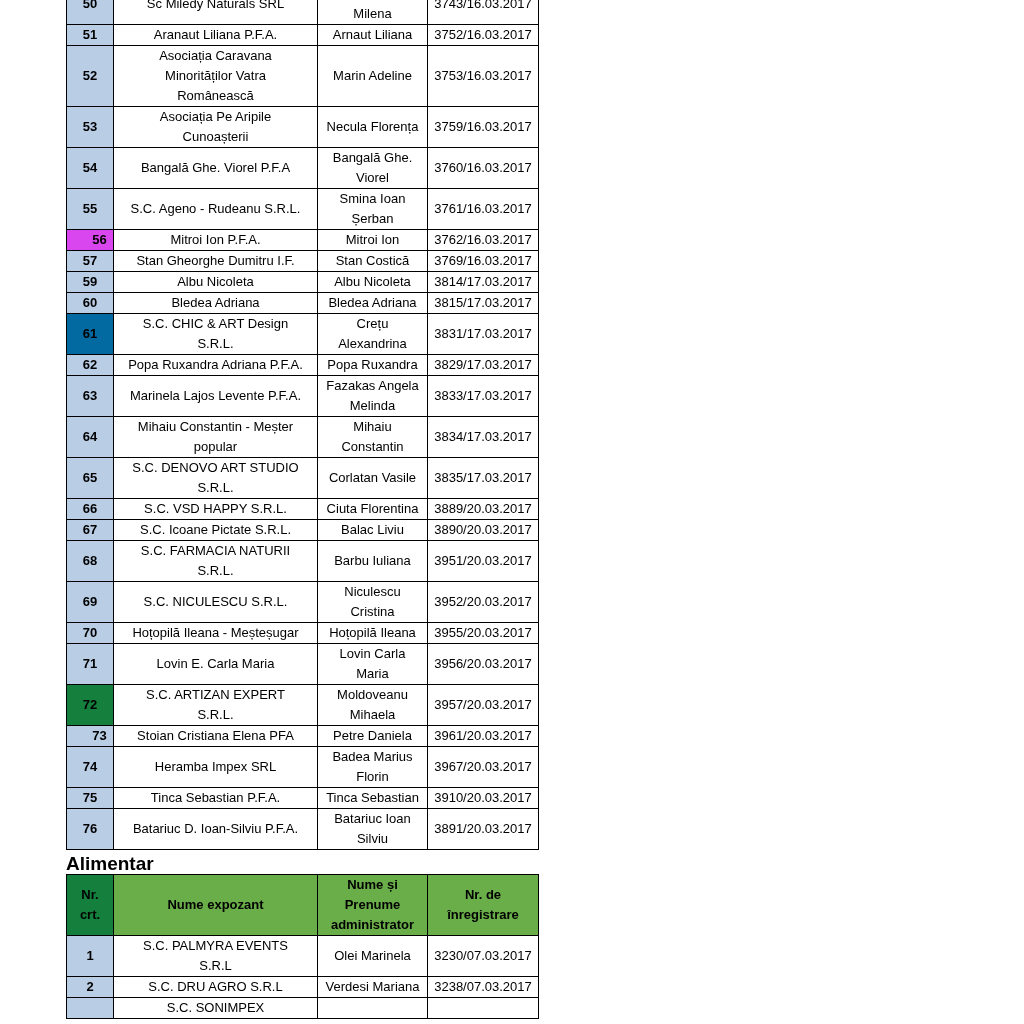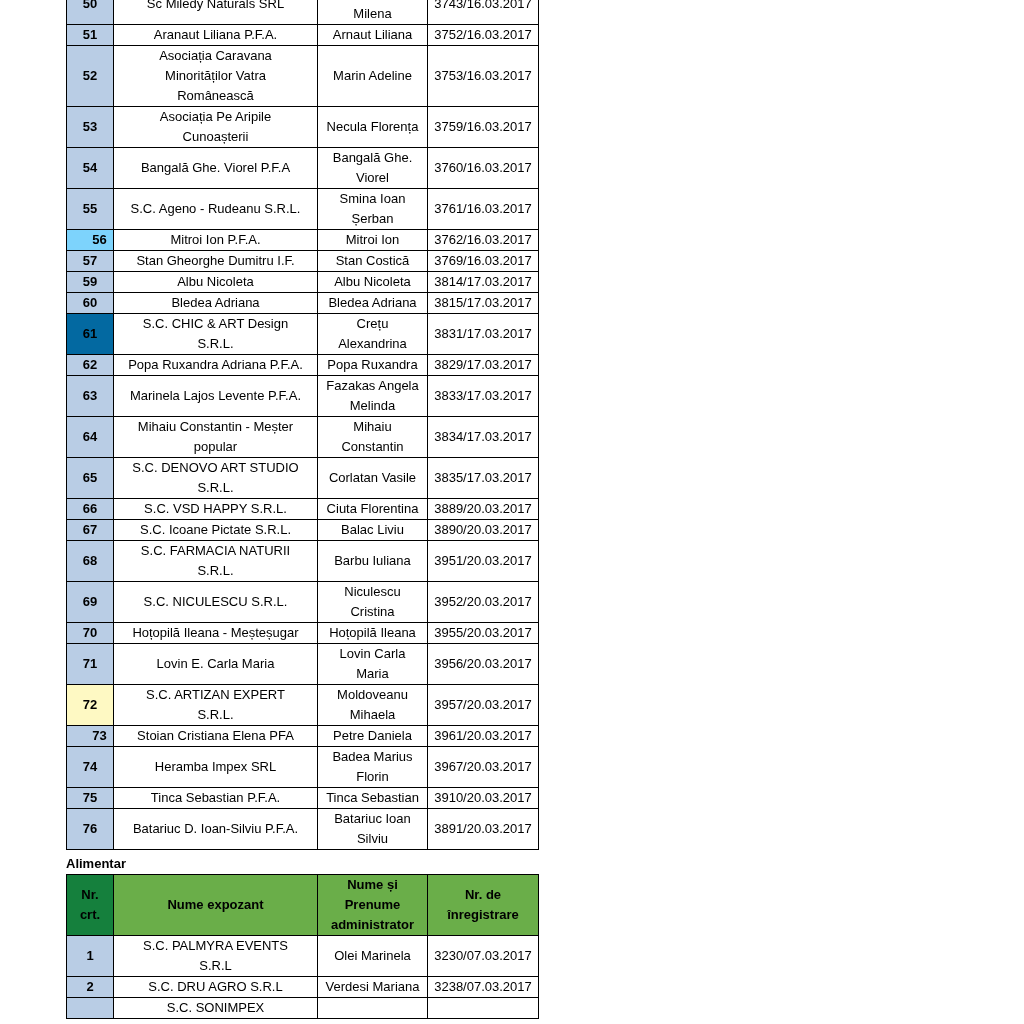--- a/index.html
+++ b/index.html
@@ -40,21 +40,21 @@
   .col-name  { width: 204px; }
   .col-admin { width: 110px; }
   .col-reg   { width: 111px; }
   td.nr {
     font-weight: bold;
   }
   thead th {
     font-weight: bold;
   }
   .section-label {
-    font-size: 13px;
+    font-size: 19px;
     font-weight: bold;
     line-height: 14px;
     margin: 7px 0 3px 0;
   }
 </style>
 </head>
 <body>
 
 <div id="doc">
 
@@ -102,21 +102,21 @@
           <td class="reg">3760/16.03.2017</td>
         </tr>
         <tr>
           <td class="nr" style="background: rgb(185, 205, 229);">55</td>
           <td class="name">S.C. Ageno - Rudeanu S.R.L.</td>
           <td class="admin">Smina Ioan
 Șerban</td>
           <td class="reg">3761/16.03.2017</td>
         </tr>
         <tr>
-          <td class="nr" style="background: #7dd3fc; padding-left: 20px;">56</td>
+          <td class="nr" style="background: #d946ef; padding-left: 20px;">56</td>
           <td class="name">Mitroi Ion P.F.A.</td>
           <td class="admin">Mitroi Ion</td>
           <td class="reg">3762/16.03.2017</td>
         </tr>
         <tr>
           <td class="nr" style="background: rgb(185, 205, 229);">57</td>
           <td class="name">Stan Gheorghe Dumitru I.F.</td>
           <td class="admin">Stan Costică</td>
           <td class="reg">3769/16.03.2017</td>
         </tr>
@@ -201,21 +201,21 @@
           <td class="reg">3955/20.03.2017</td>
         </tr>
         <tr>
           <td class="nr" style="background: rgb(185, 205, 229); margin-left: 41px;">71</td>
           <td class="name">Lovin E. Carla Maria</td>
           <td class="admin">Lovin Carla
 Maria</td>
           <td class="reg">3956/20.03.2017</td>
         </tr>
         <tr>
-          <td class="nr" style="background: #fef9c3;">72</td>
+          <td class="nr" style="background: #15803d;">72</td>
           <td class="name">S.C. ARTIZAN EXPERT
 S.R.L.</td>
           <td class="admin">Moldoveanu
 Mihaela</td>
           <td class="reg">3957/20.03.2017</td>
         </tr>
         <tr>
           <td class="nr" style="background: rgb(185, 205, 229); padding-left: 20px;">73</td>
           <td class="name">Stoian Cristiana Elena PFA</td>
           <td class="admin">Petre Daniela</td>

